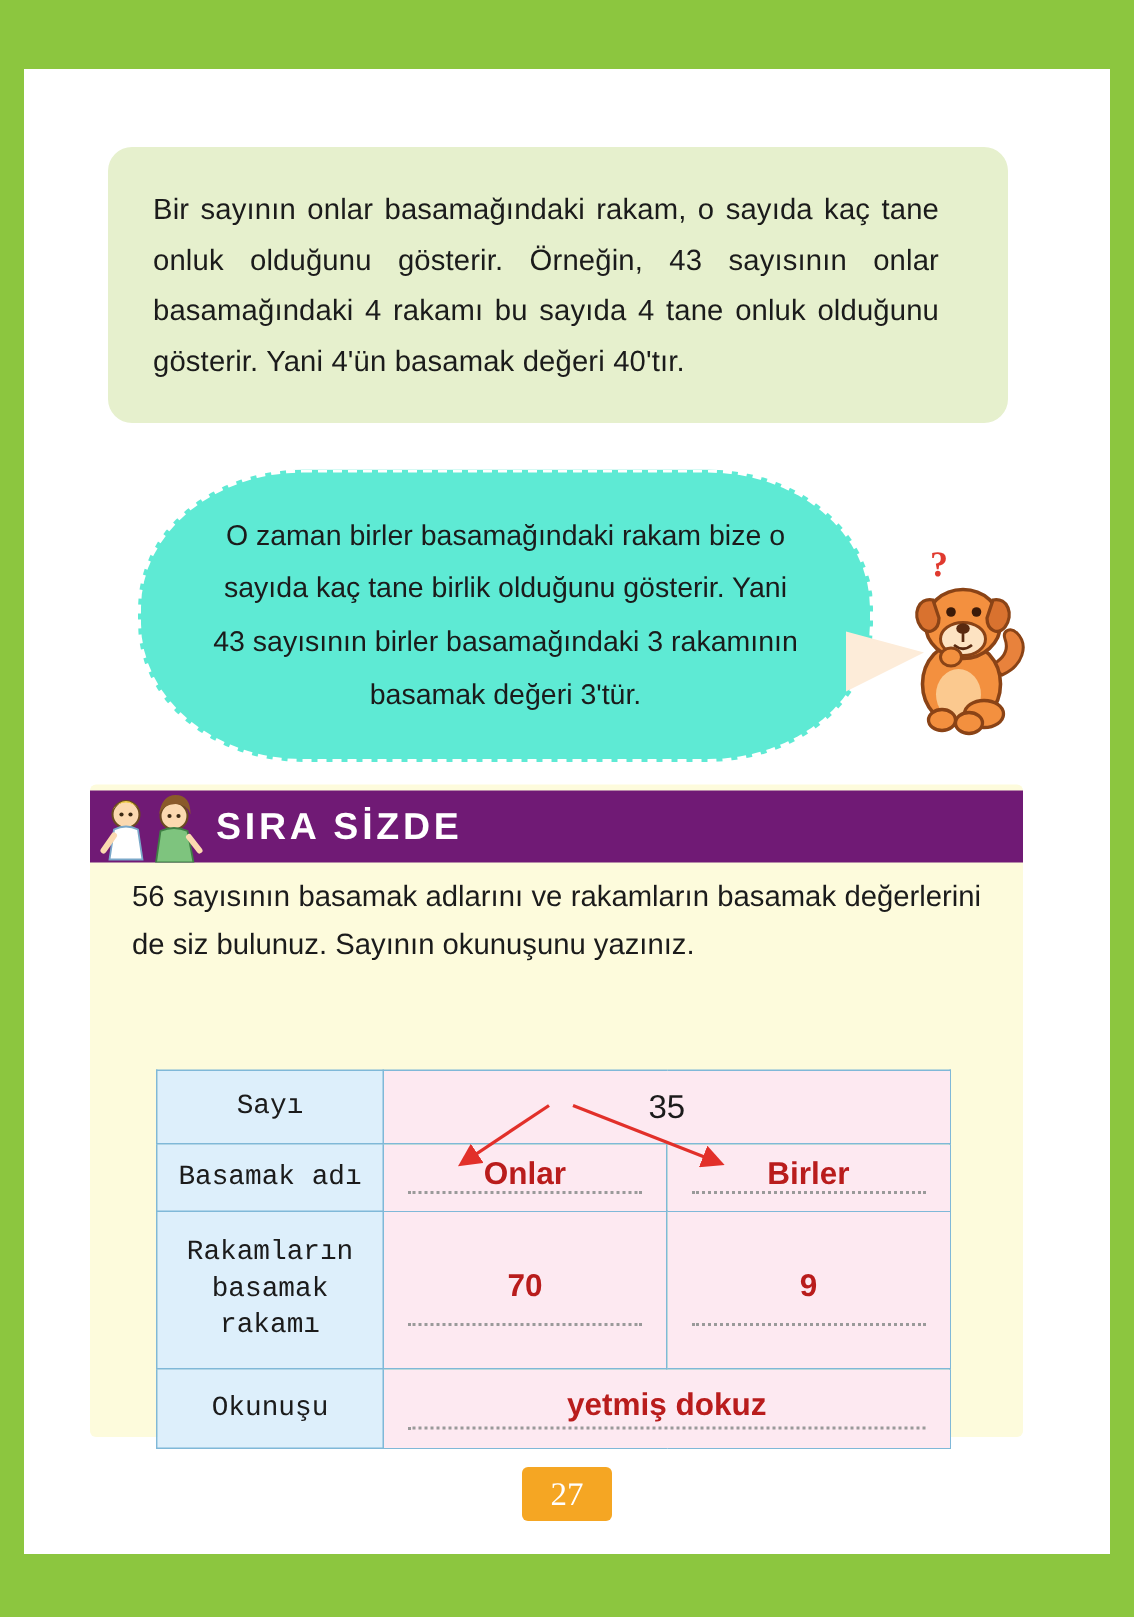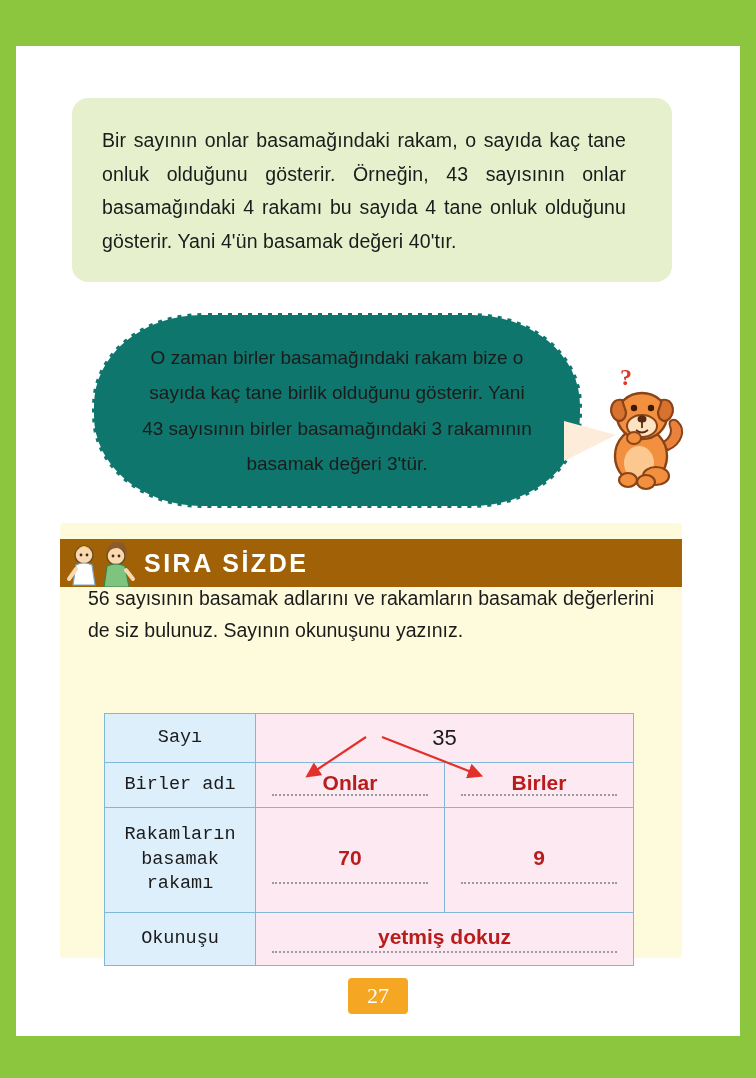--- a/index.html
+++ b/index.html
@@ -82,21 +82,21 @@
   .bubble-wrap {
     position: absolute;
     left: 76px;
     top: 267px;
     width: 490px;
     height: 195px;
   }
   .bubble {
     position: absolute;
     inset: 0;
-    background: #0f766e;
+    background: #5eead4;
     border-radius: 110px/92px;
     border: 2px dashed #ffffff;
     box-sizing: border-box;
     display: flex;
     align-items: center;
     justify-content: flex-start;
   }
   .bubble p {
     margin: 0;
     padding: 0 48px;
@@ -138,24 +138,24 @@
     position: absolute;
     left: 44px;
     top: 477px;
     width: 622px;
     height: 435px;
     background: #fdfbdc;
     border-radius: 4px;
   }
   .sira-header {
     position: absolute;
-    left: 0; top: 16px;
+    left: 0; top: 4px;
     width: 622px;
     height: 48px;
-    background: #a16207;
+    background: #701a75;
     display: flex;
     align-items: center;
   }
   .sira-kids {
     width: 84px;
     height: 48px;
     position: relative;
     flex: none;
   }
   .sira-title {
@@ -360,21 +360,21 @@
         <tbody>
             <tr class="row-sayi">
           <td class="label-cell">Sayı</td>
           <td class="value-cell" colspan="2">
             <div class="cell-inner">
               <span class="num-79">35</span>
             </div>
           </td>
         </tr>
         <tr class="row-place">
-          <td class="label-cell">Birler adı</td>
+          <td class="label-cell">Basamak adı</td>
           <td class="value-cell">
             <div class="cell-inner">
               <span class="answer">Onlar</span>
               <span class="dotline"></span>
             </div>
           </td>
           <td class="value-cell">
             <div class="cell-inner">
               <span class="answer">Birler</span>
               <span class="dotline"></span>

